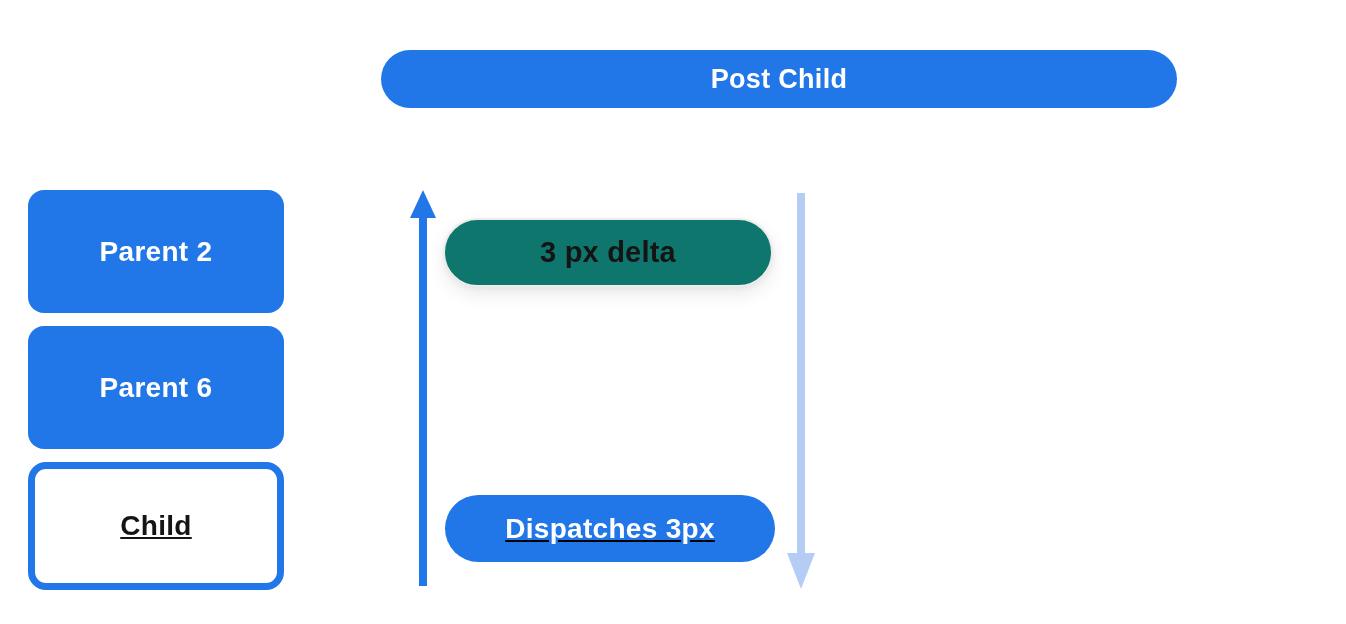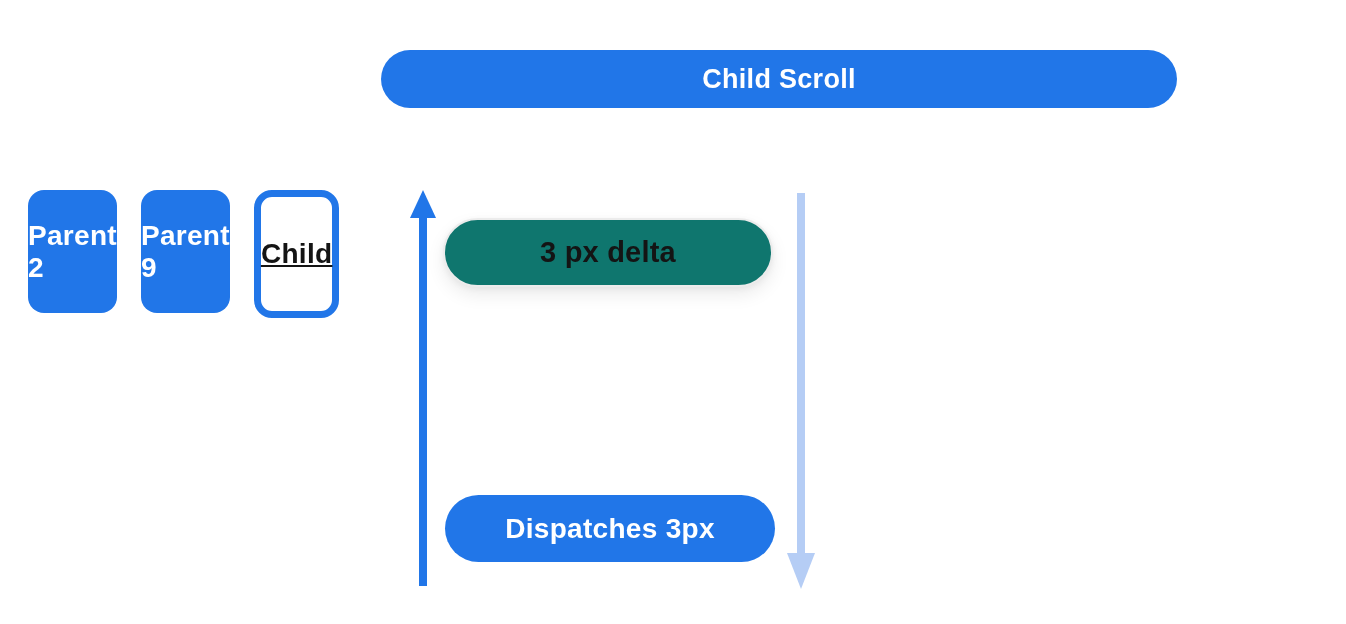--- a/index.html
+++ b/index.html
@@ -36,22 +36,23 @@
     letter-spacing: 0.3px;
   }
 
   
   .stack {
     position: absolute;
     left: 28px;
     top: 190px;
     width: 256px;
     display: flex;
-    flex-direction: row;
-    gap: 24px;
+    flex-direction: column;
+    gap: 13px;
+    text-align: center;
   }
   .node {
     box-sizing: border-box;
     width: 256px;
     height: 123px;
     border-radius: 16px;
     display: flex;
     align-items: center;
     justify-content: center;
   }
@@ -119,43 +120,44 @@
     font-size: 29px;
     font-weight: 600;
     letter-spacing: 0.2px;
   }
   .pill.dispatch {
     left: 445px;
     top: 495px;
     width: 330px;
     height: 67px;
     background: var(--primary-blue, #2176e8);
+    text-decoration: underline;
   }
   .pill.dispatch span {
     color: var(--text-light, #ffffff);
     font-size: 28px;
     font-weight: 700;
     letter-spacing: 0.3px;
   }
 </style>
 </head>
 <body>
 
 <div class="canvas">
 
   <div class="banner">
-    <span>Child Scroll</span>
+    <span>Post Child</span>
   </div>
 
   <div class="stack">
     <div class="node filled">
       <span>Parent 2</span>
     </div>
     <div class="node filled">
-      <span>Parent 9</span>
+      <span>Parent 6</span>
     </div>
     <div class="node outlined">
       <span>Child</span>
     </div>
   </div>
 
   <div class="arrow up">
     <svg viewBox="0 0 30 396" width="30" height="396" fill="currentColor" aria-hidden="true">
       <polygon points="15,0 28,28 2,28"></polygon>
       <rect x="11" y="24" width="8" height="372"></rect>

